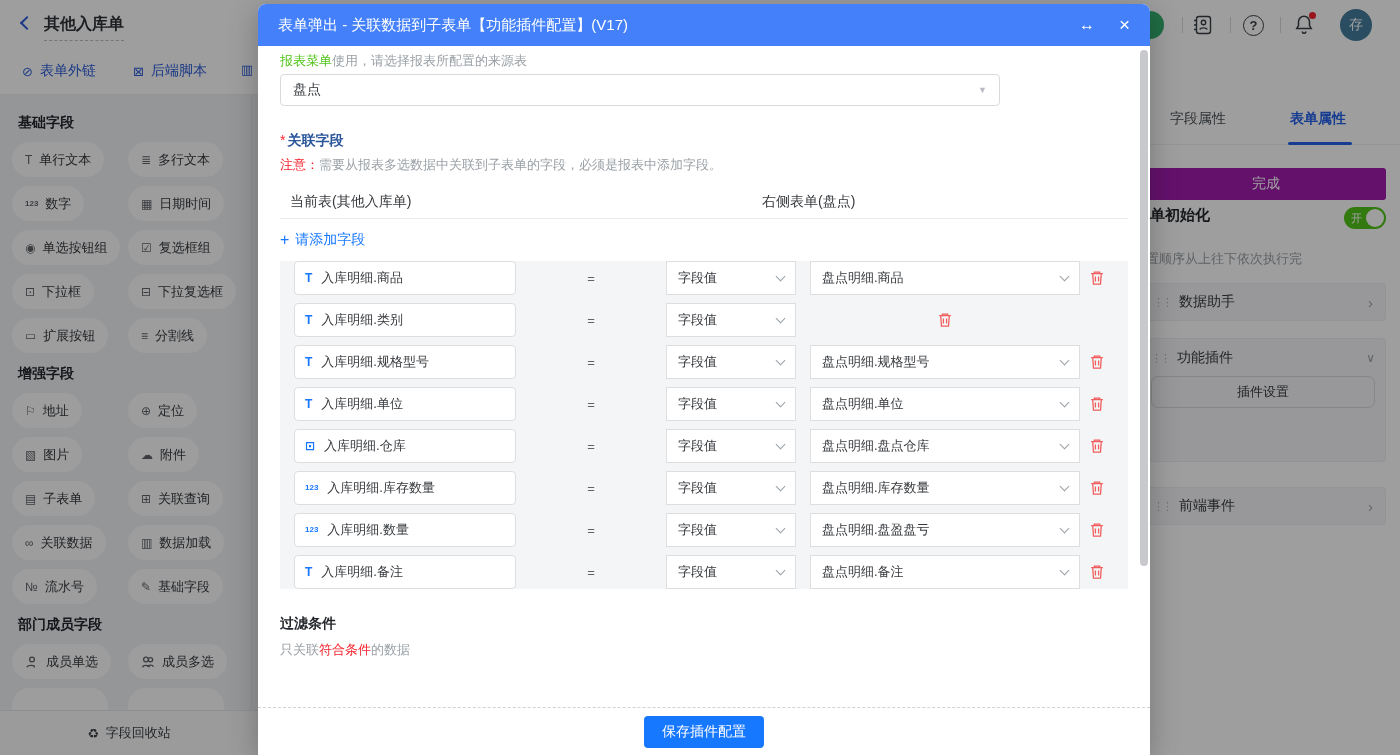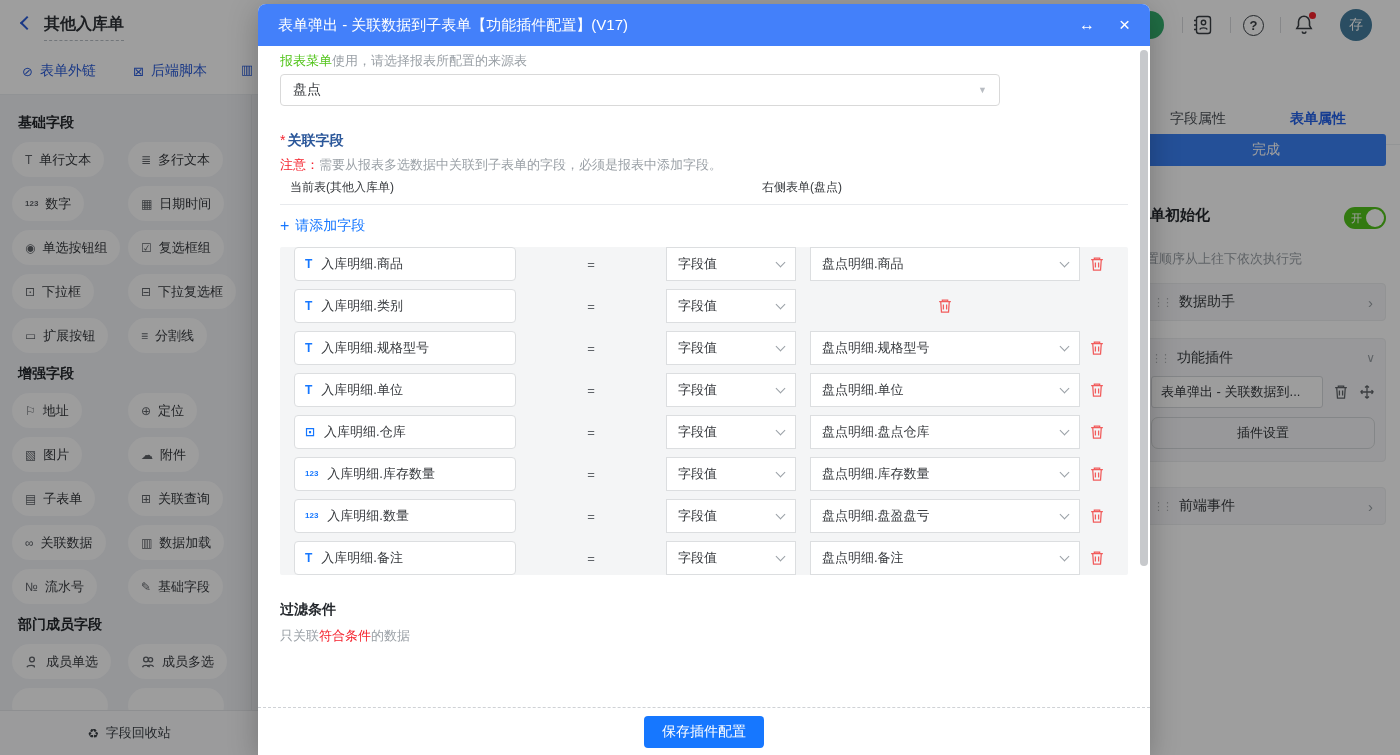--- a/index.html
+++ b/index.html
@@ -31,21 +31,21 @@
   .pill { height:35px; border-radius:18px; background:#fdfdfe; display:inline-flex; align-items:center; gap:7px; padding:0 13px; font-size:13px; color:#36393d; width:fit-content; white-space:nowrap; }
   .pill .gly { color:#5f6368; font-size:12px; line-height:1; }
   .pill .gly.num { font-size:8px; font-weight:700; letter-spacing:0; }
   .sidebar-footer { position:absolute; left:0; bottom:0; width:258px; height:45px; background:#fafbfc; border-top:1px solid #e5e7eb; display:flex; align-items:center; justify-content:center; gap:7px; font-size:13px; color:#3a3f45; z-index:1; }
 
   .right-panel { position:absolute; left:1130px; top:50px; width:270px; bottom:0; background:#fff; z-index:1; }
   .rp-tabs { position:absolute; left:0; top:45px; width:270px; height:50px; border-bottom:1px solid #eef0f2; }
   .rp-tab { position:absolute; top:15px; font-size:14px; color:#4a4f55; }
   .rp-tab.active { color:#2563eb; font-weight:600; }
   .rp-underline { position:absolute; left:158px; top:47px; width:64px; height:3px; background:#2563eb; border-radius:2px; }
-  .btn-done { position:absolute; left:16px; top:84px; width:240px; height:32px; background:#3b82f6; color:#fff; font-size:14px; border-radius:3px; display:flex; align-items:center; justify-content:center; }
+  .btn-done { position:absolute; left:16px; top:118px; width:240px; height:32px; background:#a21caf; color:#fff; font-size:14px; border-radius:3px; display:flex; align-items:center; justify-content:center; }
   .rp-init-title { position:absolute; left:5px; top:156px; font-size:15px; font-weight:700; color:#24282d; white-space:nowrap; }
   .toggle { position:absolute; left:214px; top:157px; width:42px; height:22px; background:#52c41a; border-radius:11px; }
   .toggle .t-label { position:absolute; left:7px; top:4px; font-size:11px; color:#fff; }
   .toggle .knob { position:absolute; right:2px; top:2px; width:18px; height:18px; background:#fff; border-radius:50%; }
   .rp-desc { position:absolute; left:3px; top:200px; font-size:13px; color:#9aa0a6; white-space:nowrap; }
   .rp-card { position:absolute; left:10px; width:246px; height:38px; background:#f5f6f8; border:1px solid #ecedef; border-radius:4px; display:flex; align-items:center; padding:0 12px; gap:8px; font-size:14px; color:#36393d; }
   .rp-card .chev-r { margin-left:auto; color:#9aa0a6; font-size:15px; }
   .drag-dots { color:#b0b3b8; font-size:11px; letter-spacing:-2px; }
   .plugin-card { position:absolute; left:10px; top:288px; width:246px; height:124px; background:#f5f6f8; border:1px solid #ecedef; border-radius:4px; padding:10px 10px 0 10px; }
   .plugin-head { display:flex; align-items:center; gap:8px; font-size:14px; color:#36393d; }
@@ -70,21 +70,21 @@
   .m-label { margin-top:26px; font-size:14px; font-weight:600; color:#2b579a; }
   .m-label .req { color:#f5222d; margin-right:2px; font-weight:400; }
   .m-label.second { margin-top:26px; }
   .m-hint { margin-top:6px; font-size:13px; color:#9aa0a6; }
   .m-hint .green { color:#52c41a; }
   .m-note { margin-top:6px; font-size:13px; color:#9aa0a6; }
   .m-note .red { color:#f5222d; }
   .m-select-main { margin-top:4px; width:720px; height:32px; border:1px solid #d9d9d9; border-radius:4px; display:flex; align-items:center; padding:0 12px; font-size:14px; color:#36393d; }
   .m-select-main .tri { margin-left:auto; color:#b8bcc2; font-size:9px; }
 
-  .col-headers { margin-top:3px; position:relative; height:28px; border-bottom:1px solid #e8eaed; font-size:12px; color:#36393d; }
+  .col-headers { margin-top:17px; position:relative; height:28px; border-bottom:1px solid #e8eaed; font-size:14px; color:#36393d; }
   .col-headers .lft { position:absolute; left:10px; top:2px; }
   .col-headers .rgt { position:absolute; left:482px; top:2px; }
   .add-link { margin-top:12px; font-size:14px; color:#1677ff; display:flex; align-items:center; gap:6px; width:fit-content; }
   .add-link .plus { font-size:16px; }
 
   .rows-wrap { margin-top:12px; background:#f4f5f6; border-radius:2px; padding:0 14px; }
   .map-row { display:grid; grid-template-columns:222px 150px 130px 14px 270px 1fr; align-items:center; height:34px; margin:8px 0; }
   .fbox { height:34px; background:#fff; border:1px solid #dcdee0; border-radius:4px; display:flex; align-items:center; gap:9px; padding:0 10px; font-size:13px; color:#36393d; }
   .fbox .fic { color:#1677ff; font-size:12px; font-weight:600; line-height:1; }
   .fbox .fic.num { font-size:8px; letter-spacing:0; }
@@ -294,33 +294,20 @@
     <span>数据助手</span>
     <span class="chev-r">›</span>
   </div>
 
   <div class="plugin-card">
     <div class="plugin-head">
       <span class="drag-dots">⋮⋮</span>
       <span>功能插件</span>
       <span class="chev-d">∨</span>
     </div>
-    <div class="plugin-row">
-      <div class="plugin-input">表单弹出 - 关联数据到...</div>
-      <span class="plugin-ic">
-        <svg width="16" height="16" viewBox="0 0 15 15" fill="none" stroke="currentColor" stroke-width="1.2">
-            <path d="M2 3.5h11M5 3.5V2h5v1.5M3.5 3.5l.7 9.8h6.6l.7-9.8M6 6v4.8M9 6v4.8"></path>
-          </svg>
-      </span>
-      <span class="plugin-ic">
-        <svg width="16" height="16" viewBox="0 0 15 15" fill="none" stroke="currentColor" stroke-width="1.2">
-            <path d="M7.5 1.5v12M1.5 7.5h12M7.5 1.5l-1.8 1.8M7.5 1.5l1.8 1.8M7.5 13.5l-1.8-1.8M7.5 13.5l1.8-1.8M1.5 7.5l1.8-1.8M1.5 7.5l1.8 1.8M13.5 7.5l-1.8-1.8M13.5 7.5l-1.8 1.8"></path>
-          </svg>
-      </span>
-    </div>
     <div class="btn-plugin-set">插件设置</div>
   </div>
 
   <div class="rp-card" style="top:437px">
     <span class="drag-dots">⋮⋮</span>
     <span>前端事件</span>
     <span class="chev-r">›</span>
   </div>
 </div>
 

